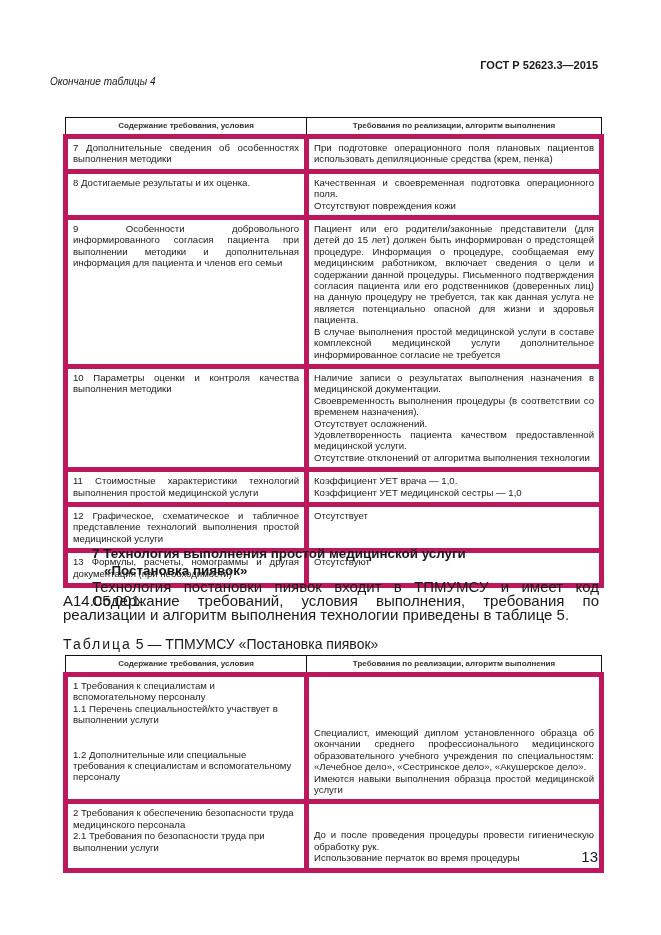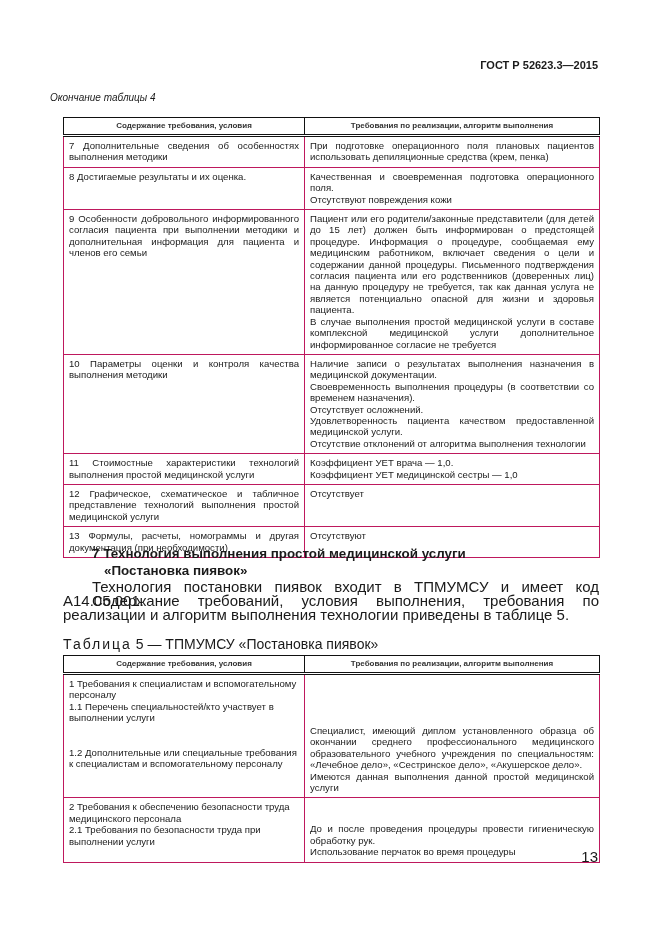--- a/index.html
+++ b/index.html
@@ -6,37 +6,37 @@
   body {
     width: 661px; height: 935px; position: relative; overflow: hidden;
     font-family: "Liberation Sans", "DejaVu Sans", sans-serif;
     color: #1a1a1a;
   }
   .doc-code {
     position: absolute; top: 59px; right: 63px;
     font-weight: bold; font-size: 11px; letter-spacing: 0;
   }
   .table-caption-cont {
-    position: absolute; top: 92px; left: 50px;
+    position: absolute; top: 76px; left: 50px;
     font-style: italic; font-size: 10px;
   }
   table.gost {
     position: absolute; left: 63px; width: 536px;
     border-collapse: collapse; font-size: 9.6px; line-height: 11.4px;
     table-layout: fixed;
   }
   table.gost col.c1 { width: 241px; }
   table.gost col.c2 { width: 295px; }
   table.gost th {
     font-weight: bold; font-size: 8px; color: #333;
     height: 16px; padding: 0 4px; text-align: center;
     border: 1px solid #111; border-bottom: 3px double #111;
   }
   table.gost td {
-    border: 1px solid #be185d; vertical-align: top;
+    border: 5px solid #be185d; vertical-align: top;
     padding: 3px 5px 4px 5px; text-align: justify;
   }
   .cell-line { display: block; }
   #t4 { top: 117px; }
   #t5 { top: 655px; }
   .section-heading {
     position: absolute; top: 545px; left: 92px;
     font-weight: bold; font-size: 13.4px; line-height: 17px;
   }
   .para {
@@ -170,21 +170,21 @@
     <tr>
       <td style="text-align:left">
         <span class="cell-line">1 Требования к специалистам и вспомогательному персоналу</span>
         <span class="cell-line">1.1 Перечень специальностей/кто участвует в выполнении услуги</span>
         <span class="cell-line spacer-r1"></span>
         <span class="cell-line">1.2 Дополнительные или специальные требования к специалистам и вспомогательному персоналу</span>
       </td>
       <td>
         <span class="cell-line spacer-c2a"></span>
         <span class="cell-line">Специалист, имеющий диплом установленного образца об окончании среднего профессионального медицинского образовательного учебного учреждения по специальностям: «Лечебное дело», «Сестринское дело», «Акушерское дело».</span>
-        <span class="cell-line">Имеются данная выполнения данной простой медицинской услуги</span>
+        <span class="cell-line">Имеются навыки выполнения образца простой медицинской услуги</span>
       </td>
     </tr>
     <tr>
       <td style="text-align:left">
         <span class="cell-line">2 Требования к обеспечению безопасности труда медицинского персонала</span>
         <span class="cell-line">2.1 Требования по безопасности труда при выполнении услуги</span>
       </td>
       <td>
         <span class="cell-line spacer-c2b"></span>
         <span class="cell-line">До и после проведения процедуры провести гигиеническую обработку рук.</span>

